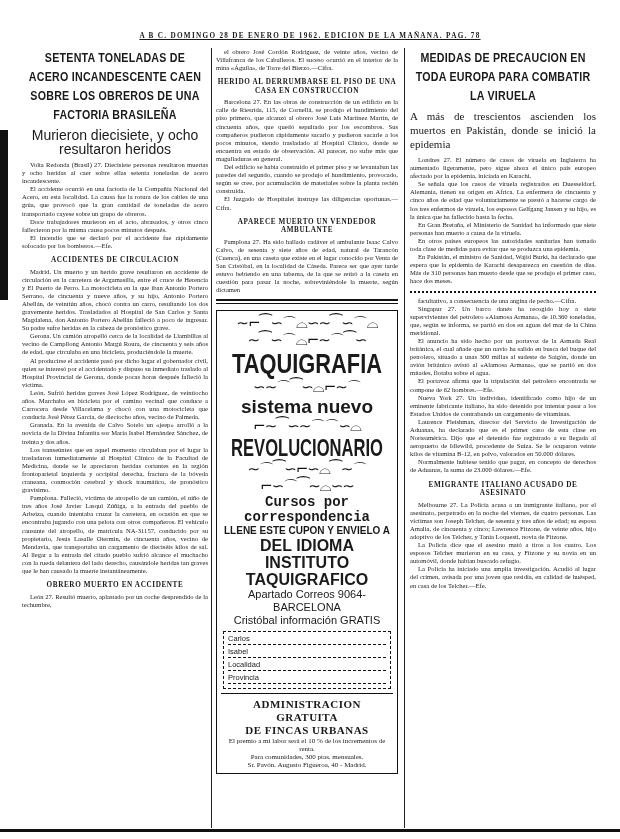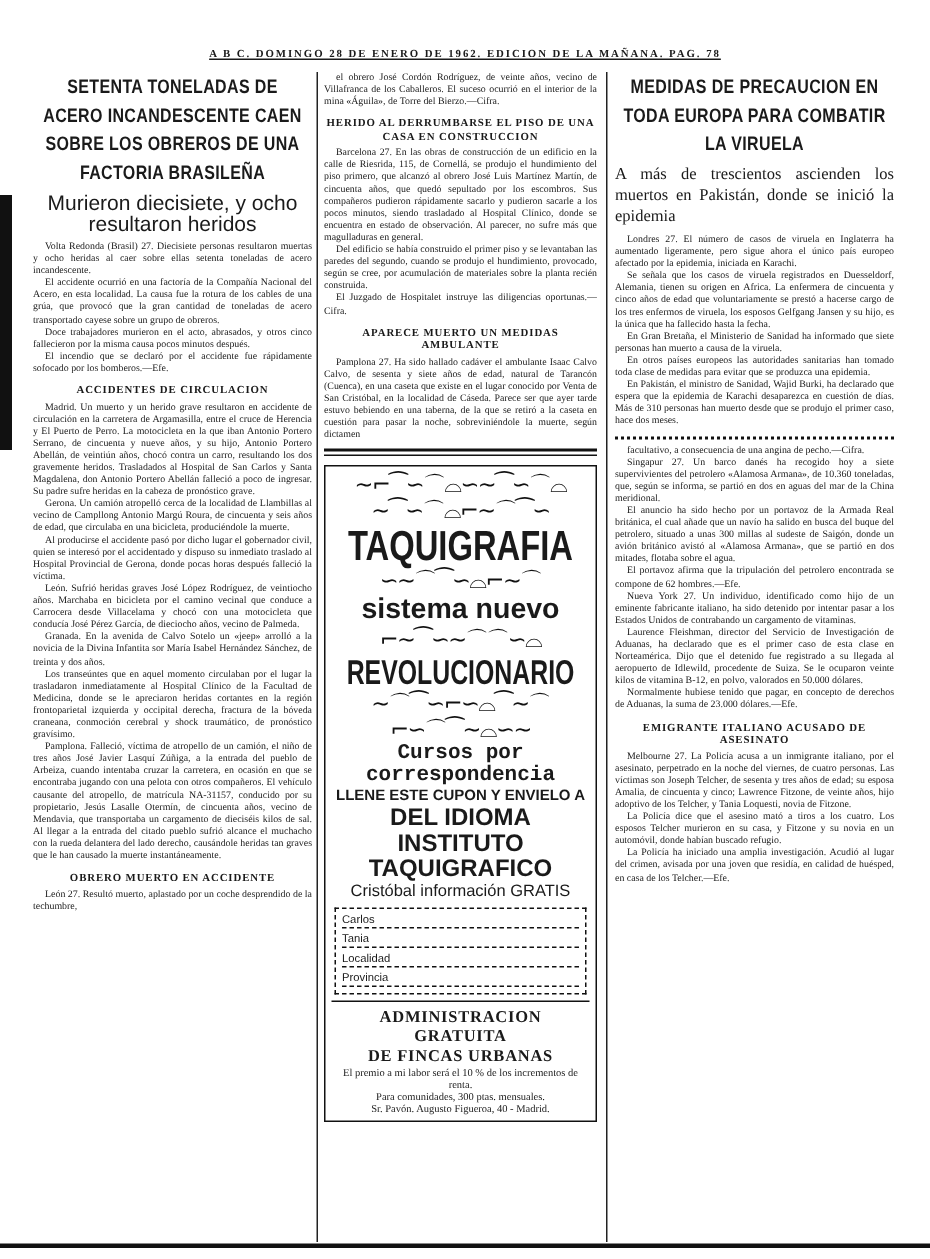--- a/index.html
+++ b/index.html
@@ -77,42 +77,43 @@
   <div class="sec">OBRERO MUERTO EN ACCIDENTE</div>
   <p>León 27. Resultó muerto, aplastado por un coche desprendido de la techumbre,</p>
 </div>
 
 <div class="col col2">
   <p>el obrero José Cordón Rodríguez, de veinte años, vecino de Villafranca de los Caballeros. El suceso ocurrió en el interior de la mina «Águila», de Torre del Bierzo.—Cifra.</p>
   <div class="sec">HERIDO AL DERRUMBARSE EL PISO DE UNA CASA EN CONSTRUCCION</div>
   <p>Barcelona 27. En las obras de construcción de un edificio en la calle de Riesrida, 115, de Cornellá, se produjo el hundimiento del piso primero, que alcanzó al obrero José Luis Martínez Martín, de cincuenta años, que quedó sepultado por los escombros. Sus compañeros pudieron rápidamente sacarlo y pudieron sacarle a los pocos minutos, siendo trasladado al Hospital Clínico, donde se encuentra en estado de observación. Al parecer, no sufre más que magulladuras en general.</p>
   <p>Del edificio se había construido el primer piso y se levantaban las paredes del segundo, cuando se produjo el hundimiento, provocado, según se cree, por acumulación de materiales sobre la planta recién construida.</p>
   <p>El Juzgado de Hospitalet instruye las diligencias oportunas.—Cifra.</p>
-  <div class="sec">APARECE MUERTO UN MEDIDAS AMBULANTE</div>
+  <div class="sec">APARECE MUERTO UN VENDEDOR AMBULANTE</div>
   <p>Pamplona 27. Ha sido hallado cadáver el ambulante Isaac Calvo Calvo, de sesenta y siete años de edad, natural de Tarancón (Cuenca), en una caseta que existe en el lugar conocido por Venta de San Cristóbal, en la localidad de Cáseda. Parece ser que ayer tarde estuvo bebiendo en una taberna, de la que se retiró a la caseta en cuestión para pasar la noche, sobreviniéndole la muerte, según dictamen</p>
 
   <div class="ad-topline"></div>
   <div class="ad">
     <div class="shorthand">∼⌐⁀∽⌒⌓∽∼⁀∽⌒⌓</div>
     <div class="shorthand">∼⁀∽⌒⌓⌐∼⌒⁀∽</div>
     <div class="ad-big">TAQUIGRAFIA</div>
     <div class="shorthand">∽∼⌒⁀∽⌓⌐∼⌒</div>
     <div class="ad-mid">sistema nuevo</div>
     <div class="shorthand">⌐∼⁀∽∼⌒⌒∽⌓</div>
     <div class="ad-rev">REVOLUCIONARIO</div>
     <div class="shorthand">∼⌒⁀∽⌐∽⌓⁀∼⌒</div>
     <div class="shorthand">⌐∽⌒⁀∼⌓∽∼</div>
     <div class="ad-line">Cursos por correspondencia</div>
     <div class="ad-line2">LLENE ESTE CUPON Y ENVIELO A</div>
     <div class="ad-line3">DEL IDIOMA</div>
     <div class="ad-line3">INSTITUTO TAQUIGRAFICO</div>
+    <div class="ad-line4">Apartado Correos 9064-BARCELONA</div>
     <div class="ad-line4">Cristóbal información GRATIS</div>
     <div class="coupon">
       <div class="coupon-row">Carlos</div>
-      <div class="coupon-row">Tania</div>
+      <div class="coupon-row">Isabel</div>
       <div class="coupon-row">Localidad</div>
       <div class="coupon-row">Provincia</div>
     </div>
     <div class="ad2">
       <div class="ad2-title">ADMINISTRACION GRATUITA</div>
       <div class="ad2-title">DE FINCAS URBANAS</div>
       <div class="ad2-text">El premio a mi labor será el 10 % de los incrementos de renta.</div>
       <div class="ad2-text">Para comunidades, 300 ptas. mensuales.</div>
       <div class="ad2-text">Sr. Pavón. Augusto Figueroa, 40 - Madrid.</div>
     </div>

